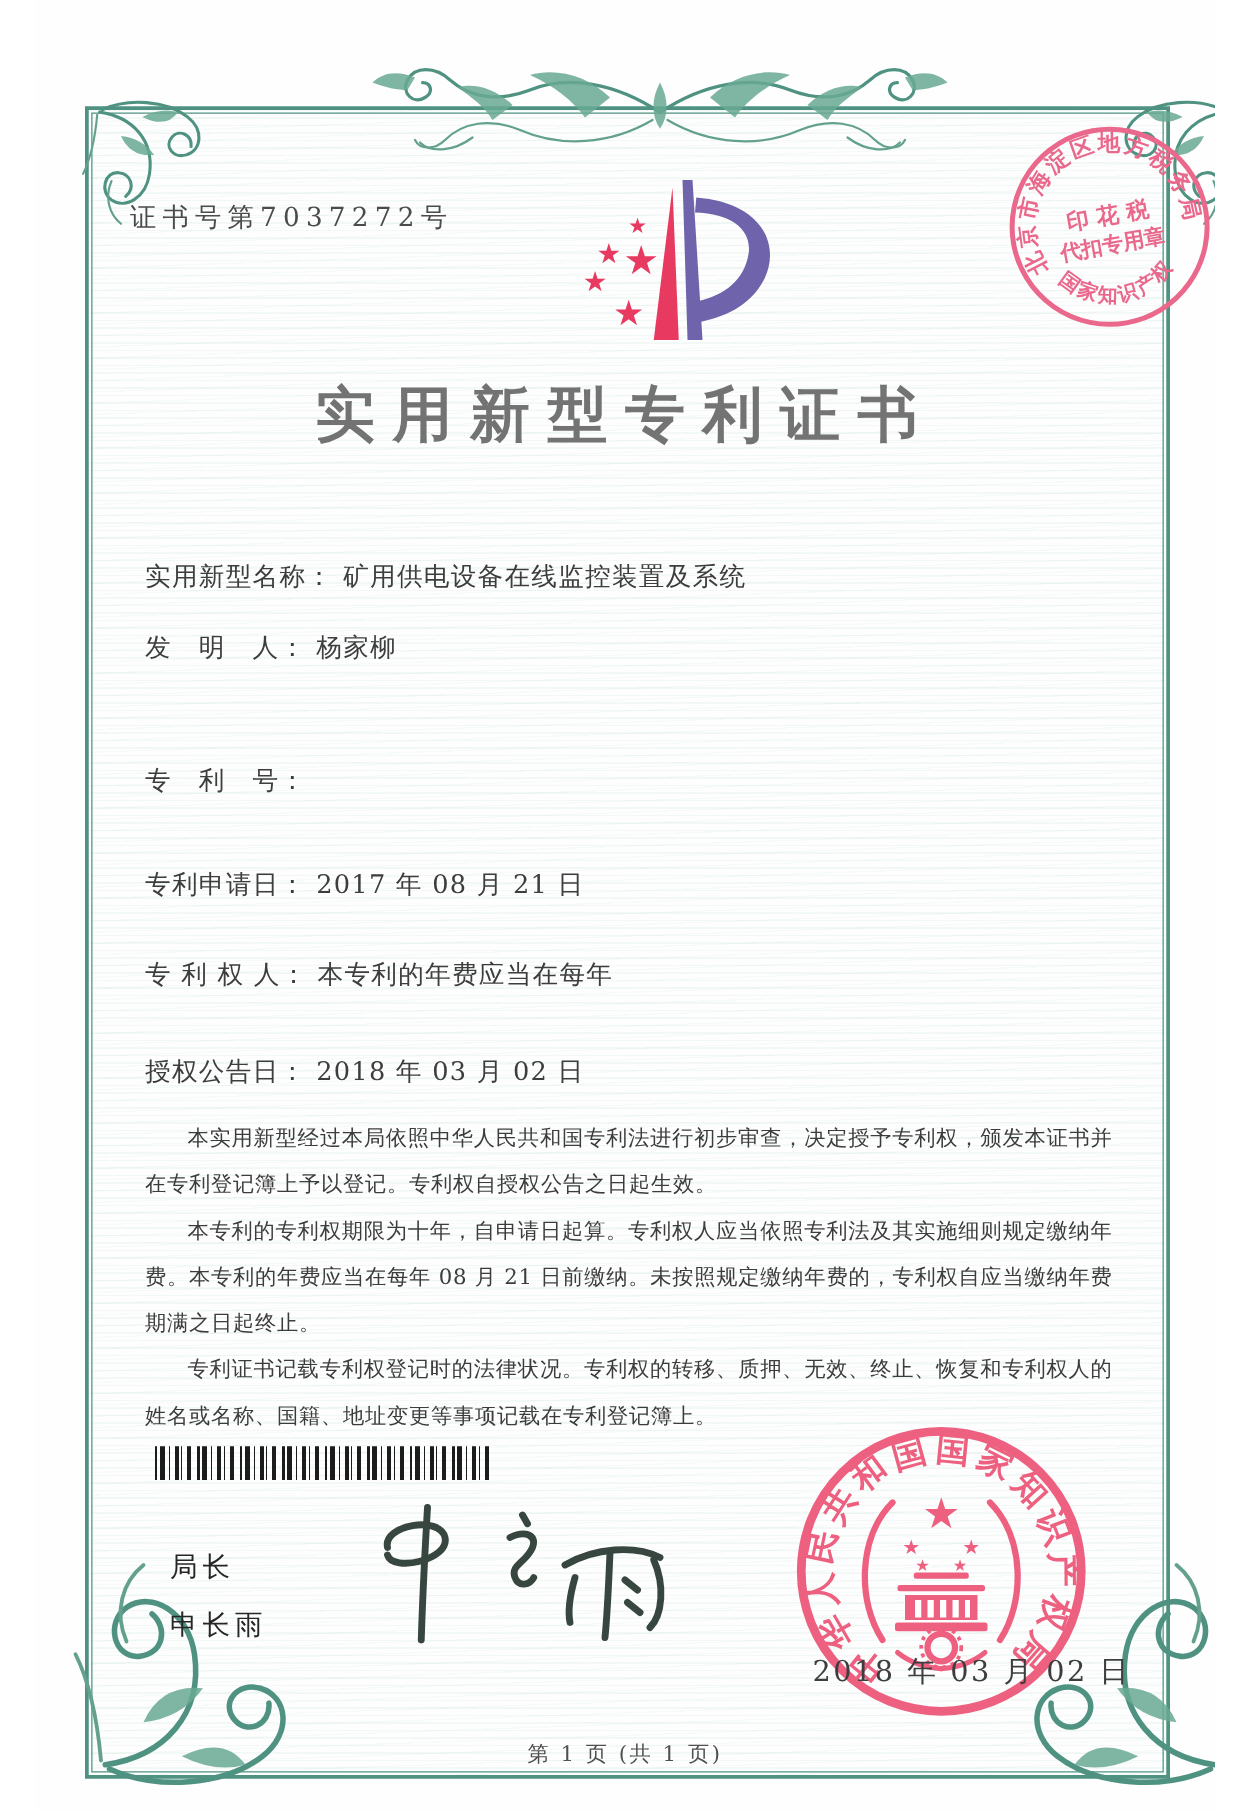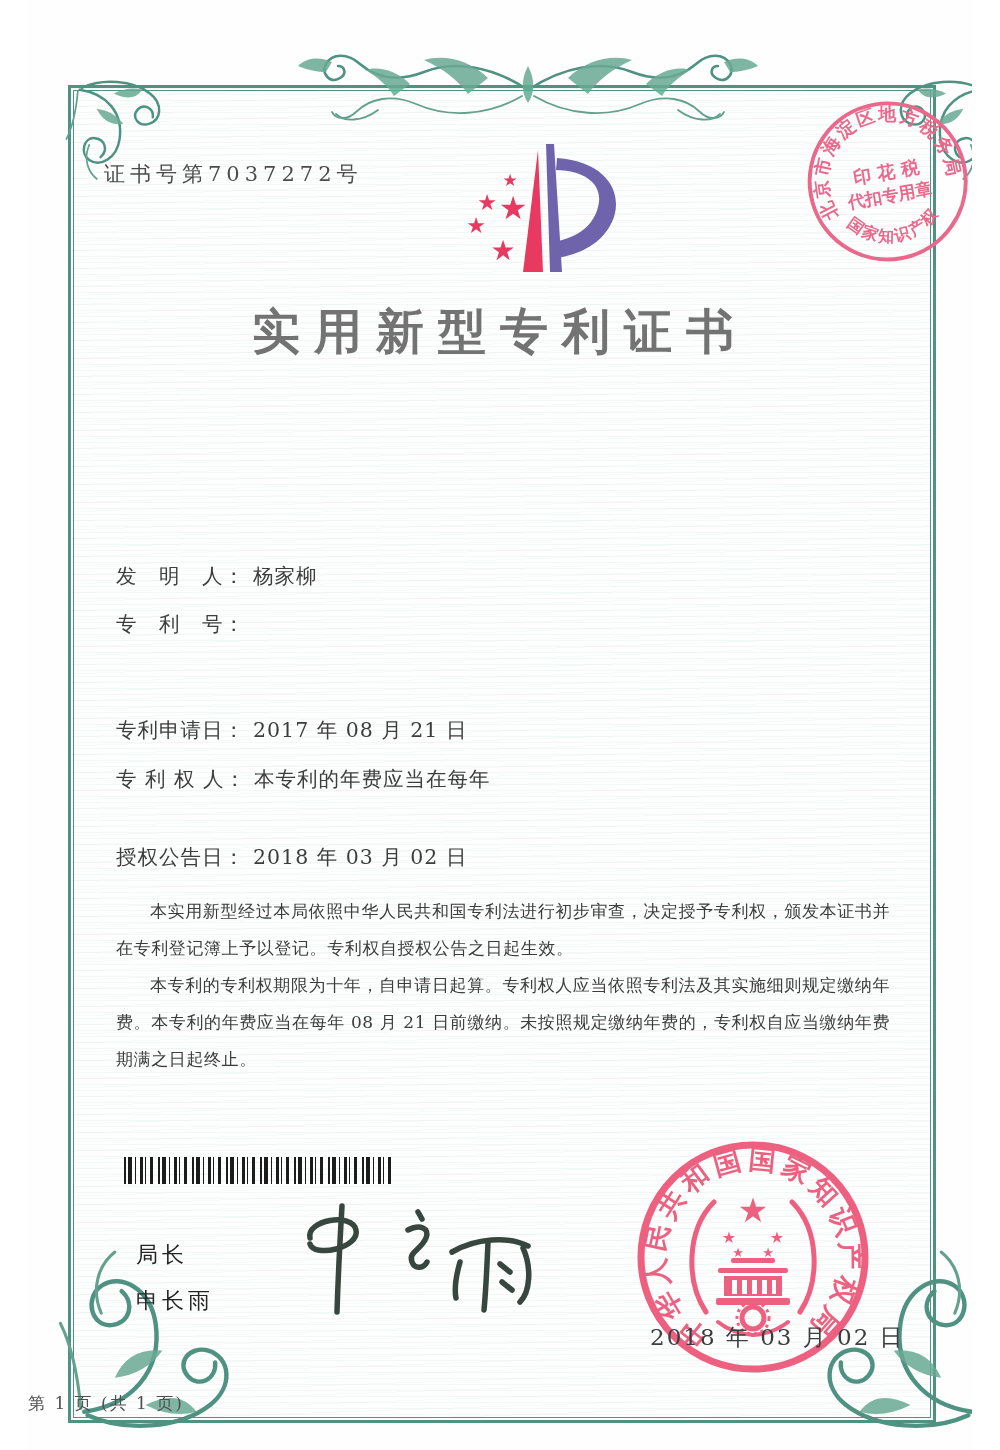--- a/index.html
+++ b/index.html
@@ -69,21 +69,21 @@
     font-size:22px;color:#262626;letter-spacing:4px;line-height:46px;
   }
   #signature{position:absolute;left:252px;top:1200px;}
   #seal{position:absolute;left:600px;top:1130px;}
   #seal-date{
     position:absolute;left:622px;top:1322px;
     font-size:23px;letter-spacing:2px;color:#3d3d3d;
   }
   #stamp{position:absolute;left:765px;top:83px;transform:rotate(-10deg);}
   #footer{
-    position:absolute;left:0;top:1392px;width:100%;
+    position:absolute;left:0;top:1392px;width:100%;text-align:center;
     font-size:17px;letter-spacing:2px;color:#4f4f4f;
   }
   .seal-text{fill:#ee6080;font-family:"DejaVu Serif","Liberation Serif",serif;}
   .stamp-text{fill:#e9688c;font-family:"DejaVu Serif","Liberation Serif",serif;}
 </style>
 </head>
 <body>
 
 <div id="page">
 
@@ -145,43 +145,48 @@
       <polygon points="98,10 83,132 103,132"></polygon>
     </g>
     <g fill="#6f63ab">
       <polygon points="106,4 114,4 122,132 110,132"></polygon>
       <path d="M117,18 C170,22 184,56 172,82 C161,105 139,114 118,118 L118,101 C141,96 156,83 159,62 C161,44 146,31 116,30 Z"></path>
     </g>
   </svg>
 
   <div id="title">实用新型专利证书</div>
 
-  <div class="field" style="top:562px">
+  <div class="field" style="top:447px">
+    <span class="flabel">实用新型名称：</span>
+    <span class="fvalue">矿用供电设备在线监控装置及系统</span>
+  </div>
+  <div class="field" style="top:504px">
     <span class="flabel">发　明　人：</span>
     <span class="fvalue">杨家柳</span>
   </div>
   <div class="field" style="top:610px">
     <span class="flabel">专　利　号：</span>
   </div>
-  <div class="field" style="top:716px">
+  <div class="field" style="top:693px">
     <span class="flabel">专利申请日：</span>
     <span class="fvalue">2017 年 08 月 21 日</span>
   </div>
   <div class="field" style="top:765px">
     <span class="flabel">专 利 权 人：</span>
     <span class="fvalue">本专利的年费应当在每年</span>
   </div>
   <div class="field" style="top:843px">
     <span class="flabel">授权公告日：</span>
     <span class="fvalue">2018 年 03 月 02 日</span>
   </div>
 
   <div id="paragraphs">
     <div class="para">本实用新型经过本局依照中华人民共和国专利法进行初步审查，决定授予专利权，颁发本证书并在专利登记簿上予以登记。专利权自授权公告之日起生效。</div>
     <div class="para">本专利的专利权期限为十年，自申请日起算。专利权人应当依照专利法及其实施细则规定缴纳年费。本专利的年费应当在每年 08 月 21 日前缴纳。未按照规定缴纳年费的，专利权自应当缴纳年费期满之日起终止。</div>
+    <div class="para">专利证书记载专利权登记时的法律状况。专利权的转移、质押、无效、终止、恢复和专利权人的姓名或名称、国籍、地址变更等事项记载在专利登记簿上。</div>
   </div>
 
   <div id="barcode"></div>
 
   <div id="signer">
     <div>局长</div>
     <div>申长雨</div>
   </div>
 
   <svg id="signature" width="260" height="120" viewBox="0 0 260 120">

